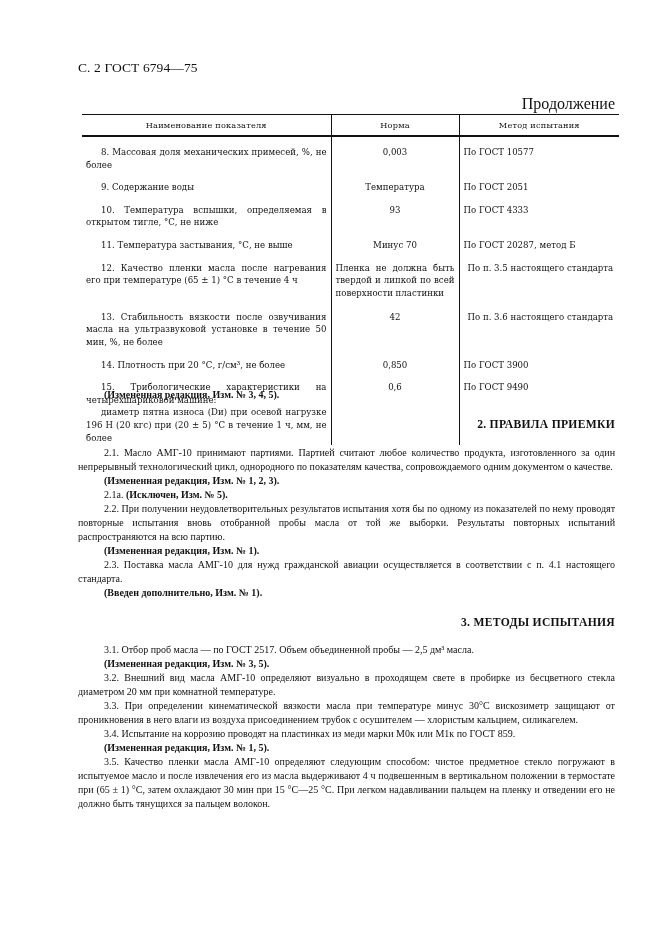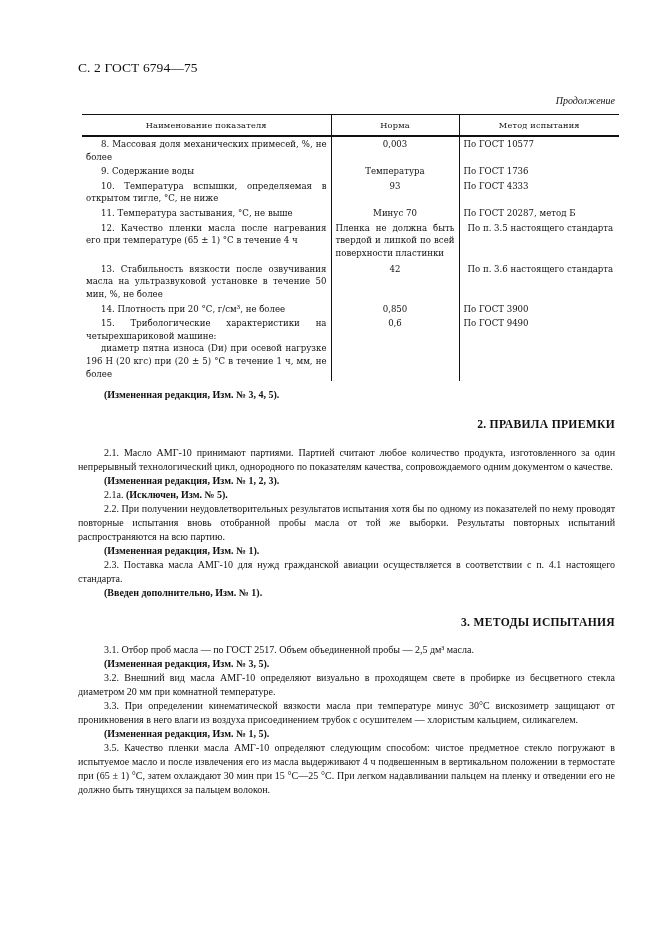--- a/index.html
+++ b/index.html
@@ -1,25 +1,25 @@
 <!DOCTYPE html>
 <html><head>
 <meta charset="utf-8">
 <style>
   html, body { margin: 0; padding: 0; background: #ffffff; }
   body { width: 661px; height: 936px; position: relative; overflow: hidden; color: #111; font-family: "Liberation Serif", serif; }
   .page-header { position: absolute; left: 78px; top: 60px; font-weight: normal; font-size: 13.5px; letter-spacing: 0.1px; }
-  .continuation { position: absolute; right: 46px; top: 95px; font-style: italic; font-size: 10px; }
+  .continuation { position: absolute; right: 46px; top: 95px; font-size: 16px; }
   table.spec { position: absolute; left: 82px; top: 114px; width: 537px; border-collapse: collapse; font-family: "DejaVu Serif", serif; font-size: 8.6px; line-height: 12.6px; table-layout: fixed; }
   table.spec col.c1 { width: 249px; }
   table.spec col.c2 { width: 128px; }
   table.spec col.c3 { width: 160px; }
   table.spec th { font-weight: normal; font-size: 8.2px; height: 20px; border-top: 1.2px solid #111; border-bottom: 2.4px solid #111; text-align: center; padding: 0; letter-spacing: 0.2px; }
   table.spec th + th, table.spec td + td { border-left: 1.2px solid #111; }
-  table.spec td { vertical-align: top; padding: 1px 4px 1px 4px; margin-top: 8px; }
+  table.spec td { vertical-align: top; padding: 9px 4px 1px 4px; margin-top: 8px; }
   td.name { text-align: justify; }
   td.name .ind { display: inline-block; width: 15px; }
   td.norm { text-align: center; vertical-align: bottom; }
   td.norm.top { vertical-align: top; }
   td.norm.just { text-align: justify; text-align-last: left; vertical-align: top; }
   td.method { padding-left: 8px; }
   td.method.wrap { padding-left: 4px; text-indent: 4px; }
   .body-text { position: absolute; left: 78px; width: 537px; font-size: 10px; line-height: 14px; text-align: justify; }
   .body-text p { margin: 0; text-indent: 26px; }
   .body-text p.note { font-weight: bold; }
@@ -46,21 +46,21 @@
   </thead>
   <tbody>
     <tr>
       <td class="name"><span class="ind"></span><span>8. Массовая доля механических примесей, %, не более</span></td>
       <td class="norm">0,003</td>
       <td class="method">По ГОСТ 10577</td>
     </tr>
     <tr>
       <td class="name"><span class="ind"></span><span>9. Содержание воды</span></td>
       <td class="norm top">Температура</td>
-      <td class="method">По ГОСТ 1736</td>
+      <td class="method">По ГОСТ 2051</td>
     </tr>
     <tr>
       <td class="name"><span class="ind"></span><span>10. Температура вспышки, определяемая в открытом тигле, °С, не ниже</span></td>
       <td class="norm">93</td>
       <td class="method">По ГОСТ 4333</td>
     </tr>
     <tr>
       <td class="name"><span class="ind"></span><span>11. Температура застывания, °С, не выше</span></td>
       <td class="norm top">Минус 70</td>
       <td class="method">По ГОСТ 20287, метод Б</td>
@@ -104,15 +104,16 @@
   <p class="note">(Введен дополнительно, Изм. № 1).</p>
 </div>
 
 <div class="section-title" style="top:616px">3. МЕТОДЫ ИСПЫТАНИЯ</div>
 
 <div class="body-text" style="top:643px">
   <p>3.1. Отбор проб масла — по ГОСТ 2517. Объем объединенной пробы — 2,5 дм³ масла.</p>
   <p class="note">(Измененная редакция, Изм. № 3, 5).</p>
   <p>3.2. Внешний вид масла АМГ-10 определяют визуально в проходящем свете в пробирке из бесцветного стекла диаметром 20 мм при комнатной температуре.</p>
   <p>3.3. При определении кинематической вязкости масла при температуре минус 30°С вискозиметр защищают от проникновения в него влаги из воздуха присоединением трубок с осушителем — хлористым кальцием, силикагелем.</p>
+  <p>3.4. Испытание на коррозию проводят на пластинках из меди марки М0к или М1к по ГОСТ 859.</p>
   <p class="note">(Измененная редакция, Изм. № 1, 5).</p>
   <p>3.5. Качество пленки масла АМГ-10 определяют следующим способом: чистое предметное стекло погружают в испытуемое масло и после извлечения его из масла выдерживают 4 ч подвешенным в вертикальном положении в термостате при (65 ± 1) °С, затем охлаждают 30 мин при 15 °С—25 °С. При легком надавливании пальцем на пленку и отведении его не должно быть тянущихся за пальцем волокон.</p>
 </div>
 
 </body></html>

